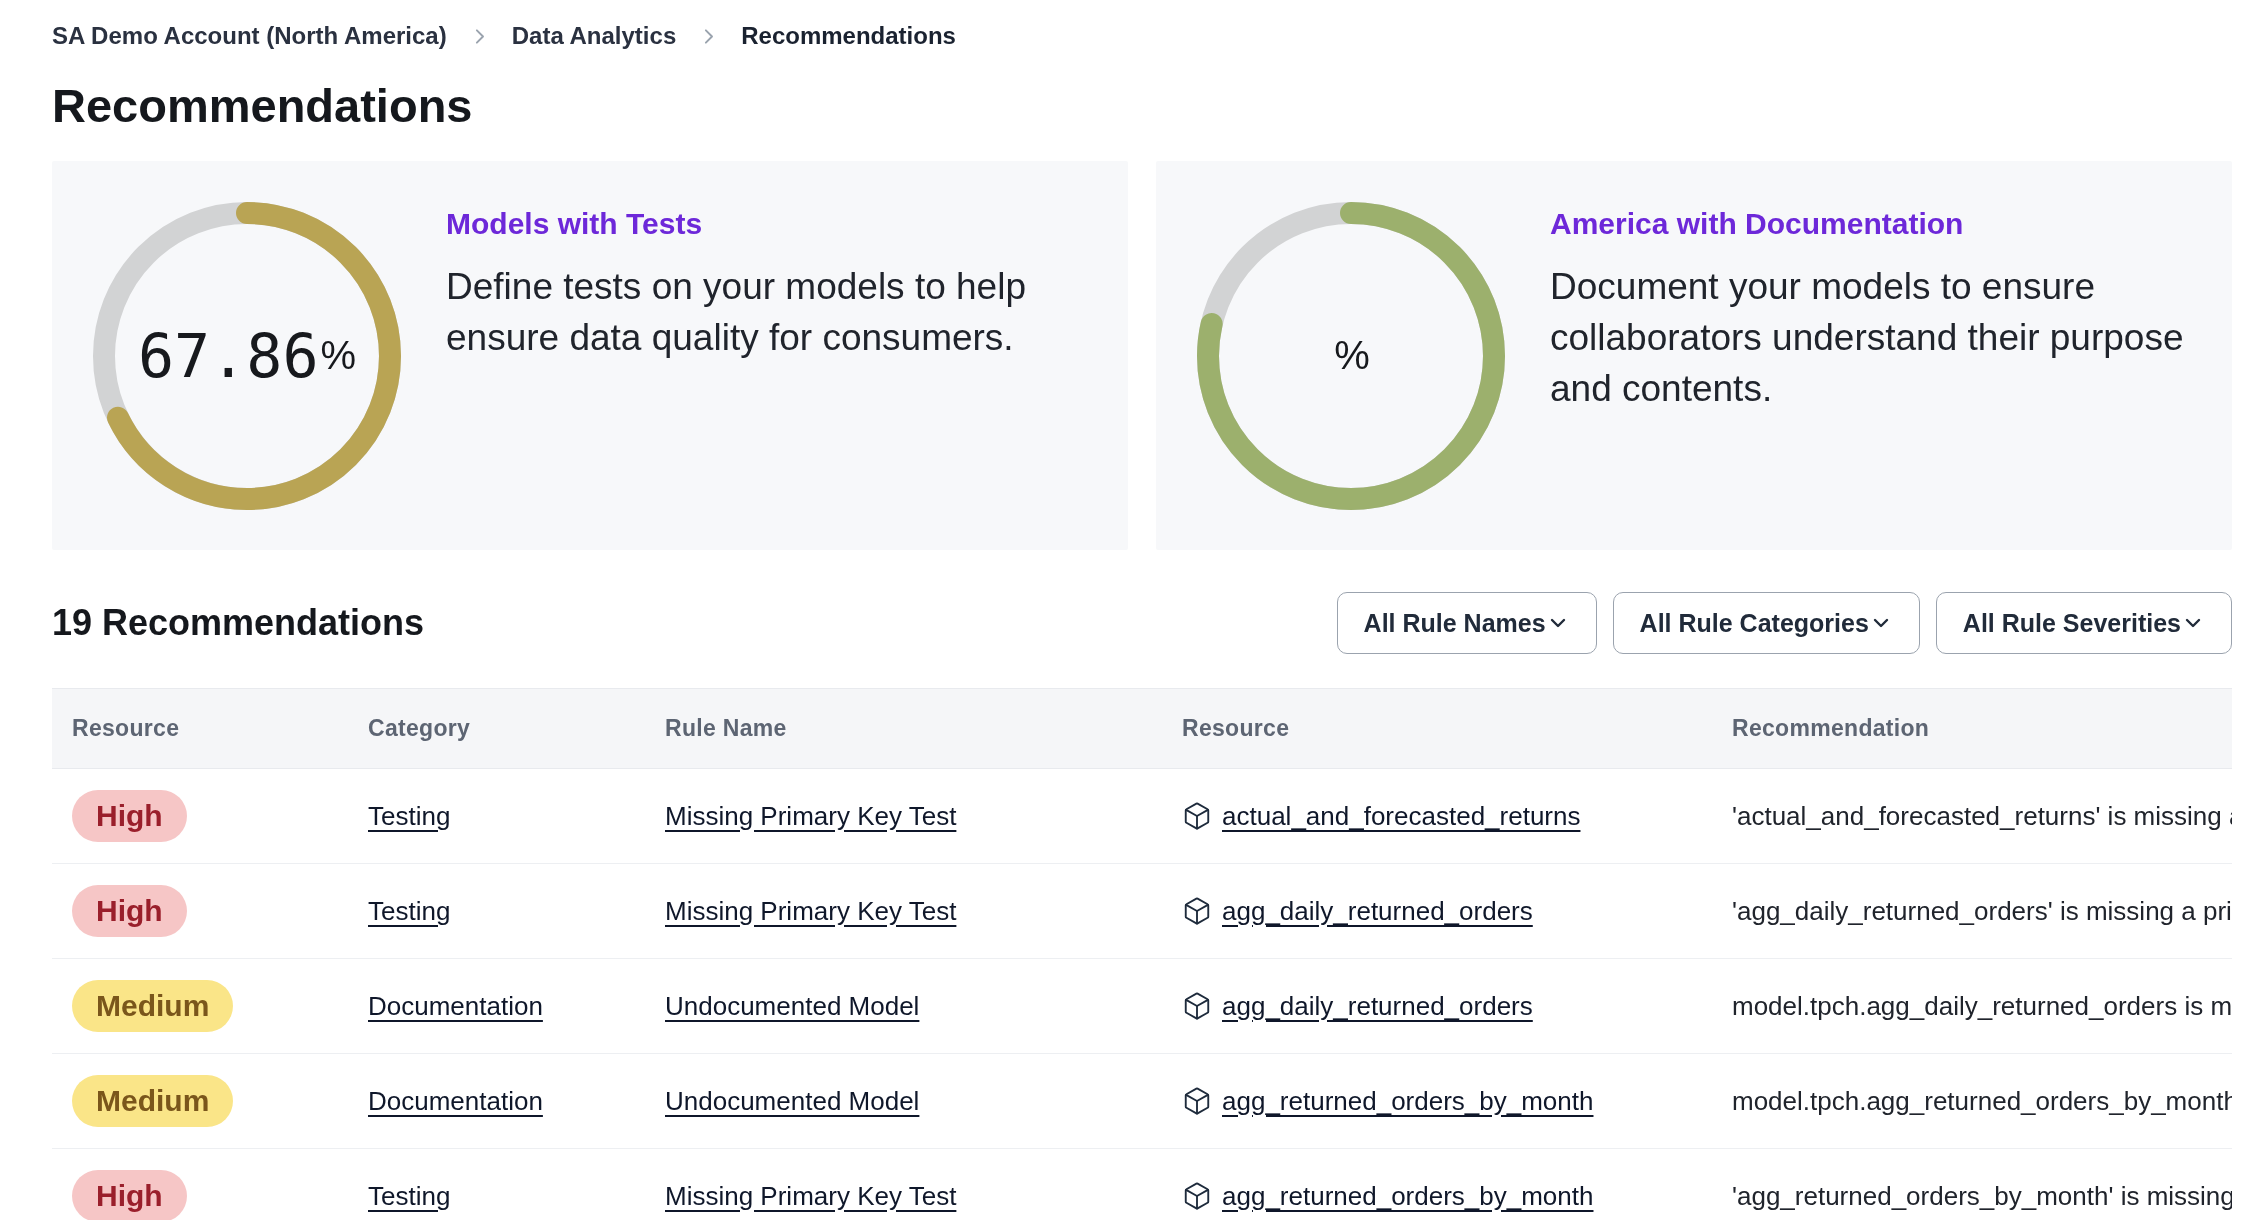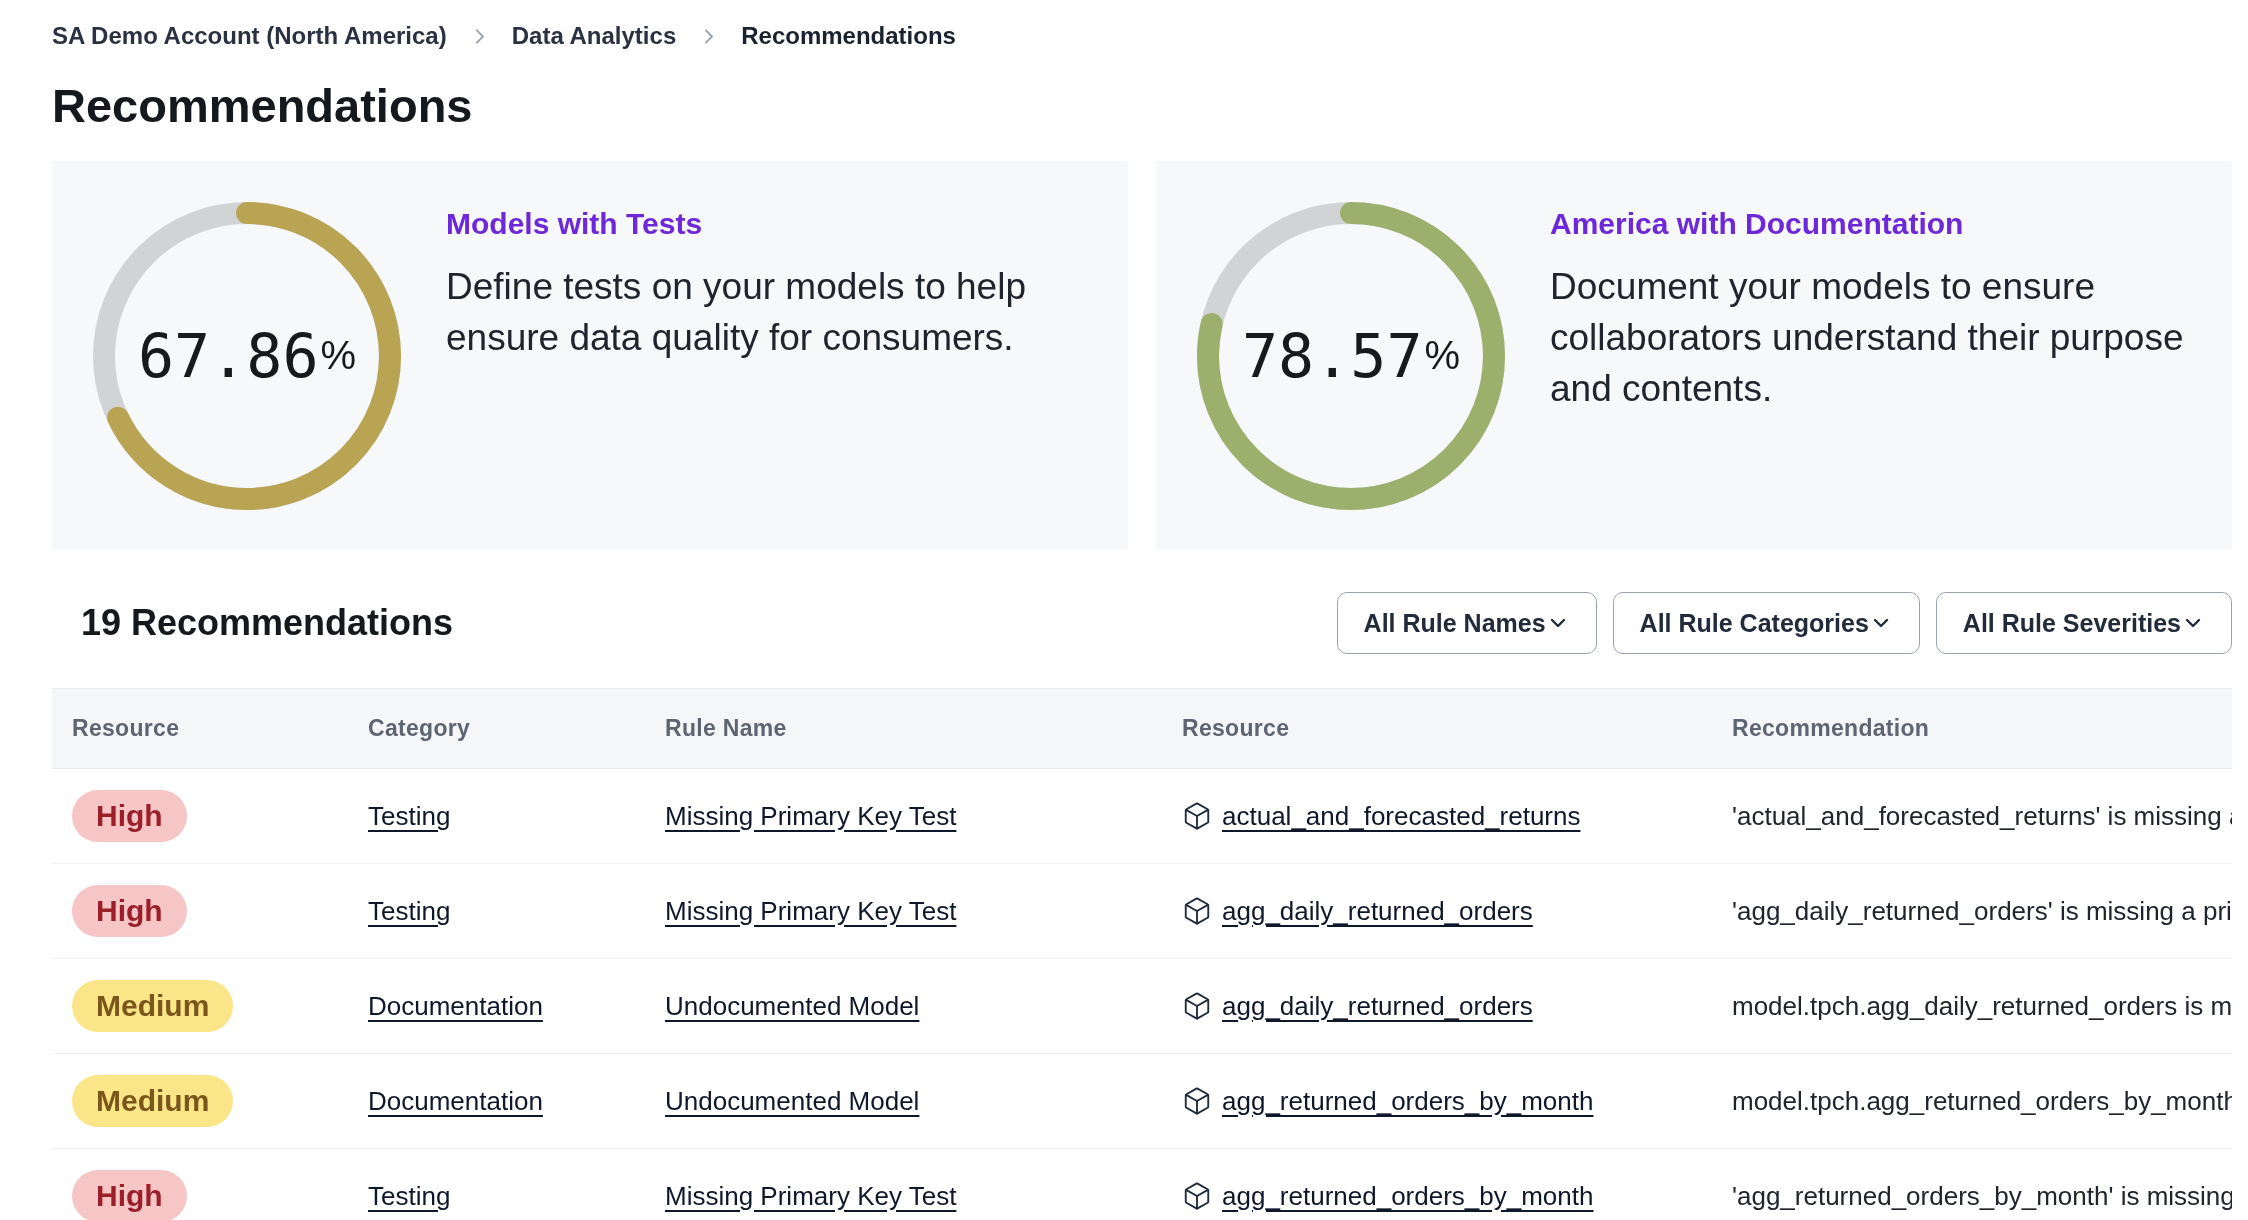--- a/index.html
+++ b/index.html
@@ -30,21 +30,21 @@
     justify-content: center; font-family: "DejaVu Sans Mono", monospace;
     font-size: 60px; color: #17191d; }
   .donut-label .pct-sign { font-family: "Liberation Sans", sans-serif; font-size: 40px;
     font-weight: 400; margin-left: 2px; }
   .card-text { margin-left: 44px; width: 660px; align-self: flex-start; padding-top: 46px; }
   .card-title { font-size: 30px; font-weight: 700; color: #6d28d9; }
   .card-desc { font-size: 37px; line-height: 1.38; margin-top: 20px; color: #20242c; }
 
   
   .list-head { display: flex; align-items: center; justify-content: space-between; margin-top: 42px; }
-  .list-title { font-size: 36px; font-weight: 600; color: #15181d; margin-left: 29px; }
+  .list-title { font-size: 36px; font-weight: 600; color: #15181d; }
   .filters { display: flex; gap: 16px; }
   .filter-btn { display: flex; align-items: center; height: 62px; padding: 0 26px;
     background: #fff; border: 1px solid #9ba3ae; border-radius: 10px;
     font-family: "Liberation Sans", sans-serif;
     font-size: 25px; font-weight: 600; color: #212b3a; cursor: pointer; }
   .filter-btn svg { width: 24px; height: 24px; display: block; }
 
   
   .table { margin-top: 34px; border-top: 1px solid #e8eaee; }
   .thead, .row { display: grid; grid-template-columns: 296px 297px 517px 550px 1fr; align-items: center; }
@@ -103,21 +103,20 @@
         </div>
       </div>
 
       <div class="card">
         <div class="donut-wrap">
           <svg width="310" height="310" viewBox="0 0 310 310">
             <circle cx="155" cy="155" r="143" fill="none" class="track" stroke-width="22" stroke="#d2d3d4"></circle>
             <circle cx="155" cy="155" r="143" fill="none" class="arc" stroke-width="22" stroke-linecap="round" transform="rotate(-90 155 155)" stroke="#9cb06d" stroke-dasharray="705.9479135066931 898.4954989266809"></circle>
           </svg>
           <div class="donut-label">
-            <span>78.57</span>
               <span class="pct-sign">%</span>
           </div>
         </div>
         <div class="card-text">
           <div class="card-title">America with Documentation</div>
           <div class="card-desc">Document your models to ensure collaborators understand their purpose and contents.</div>
         </div>
       </div>
 
     </div>

